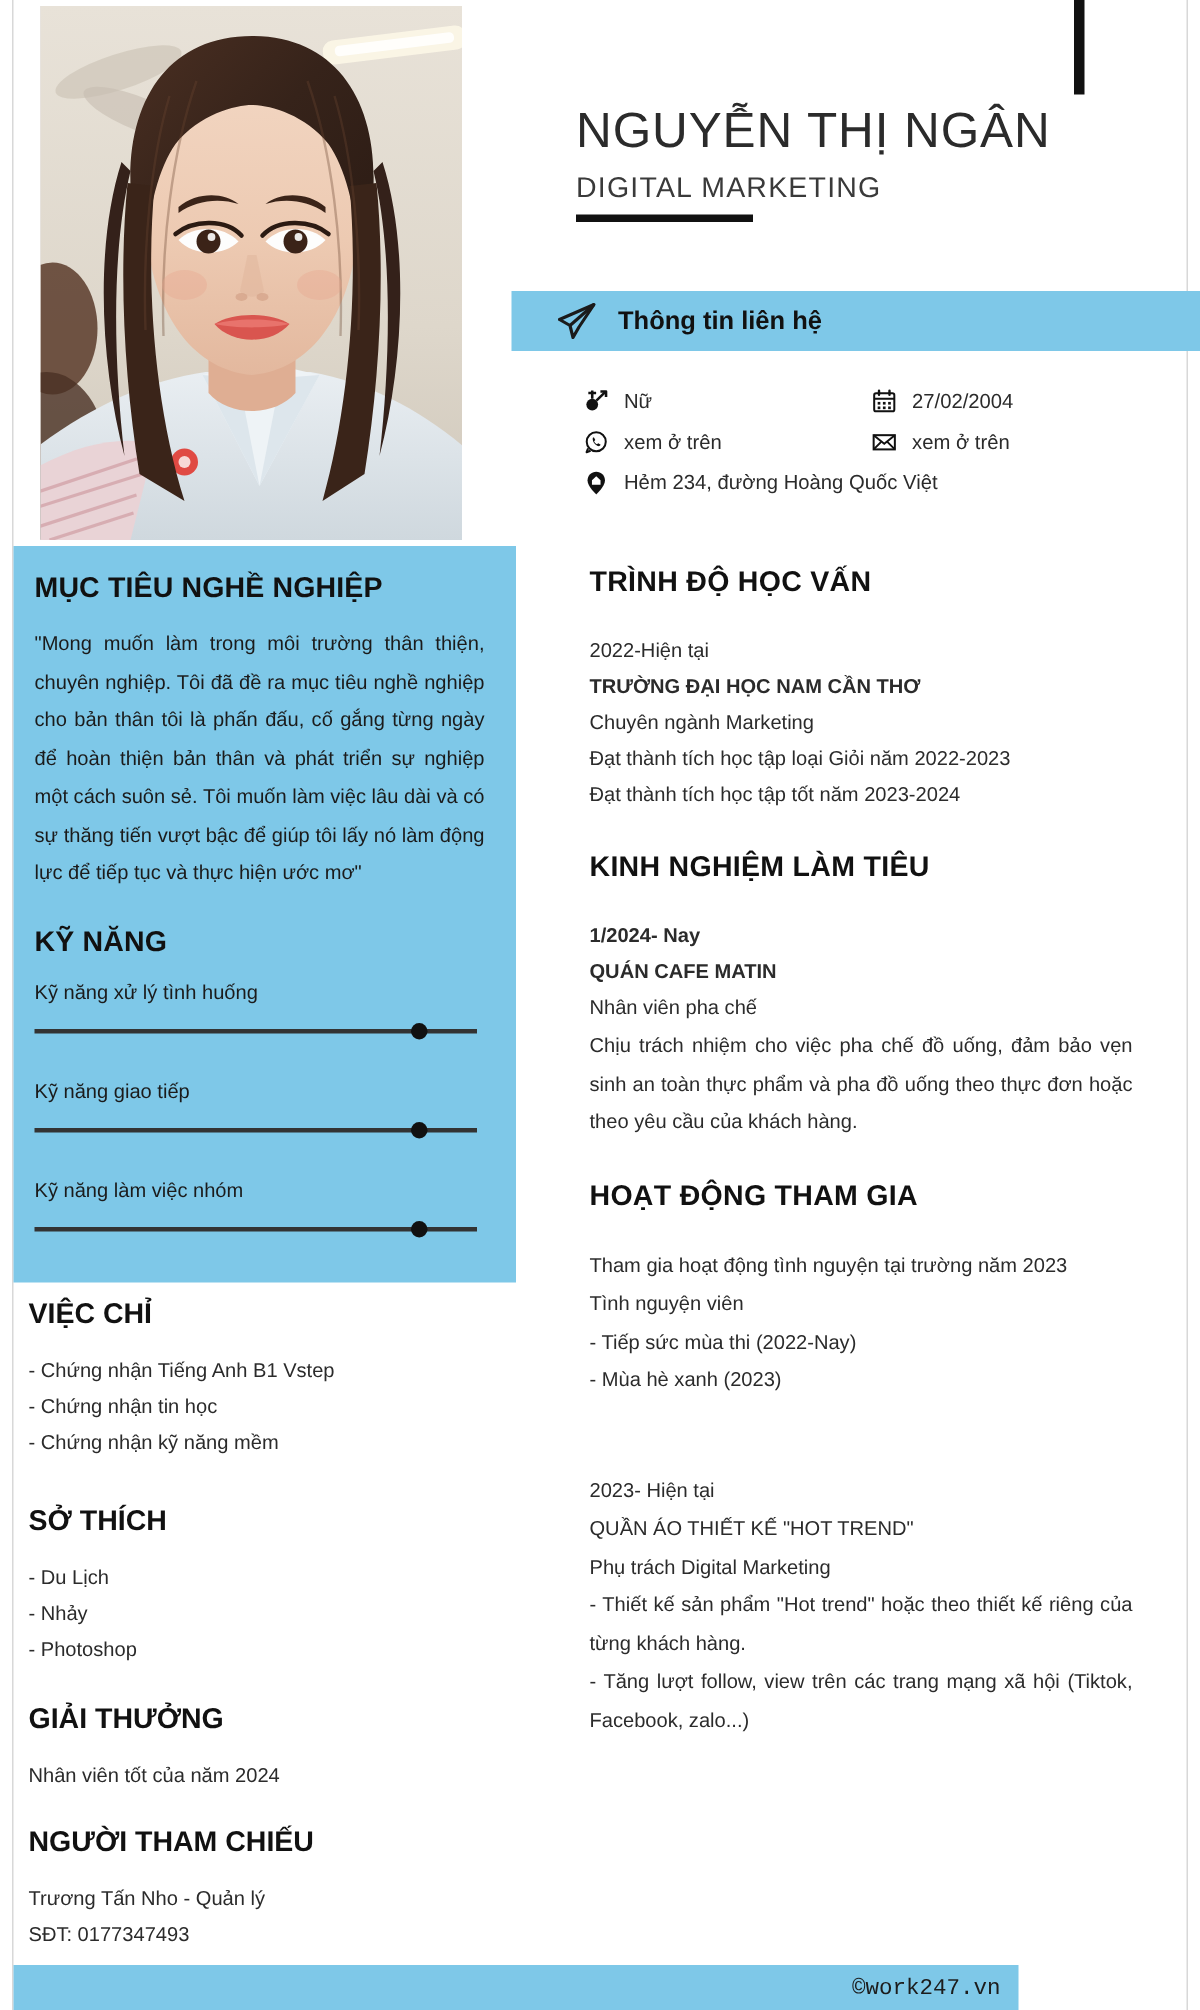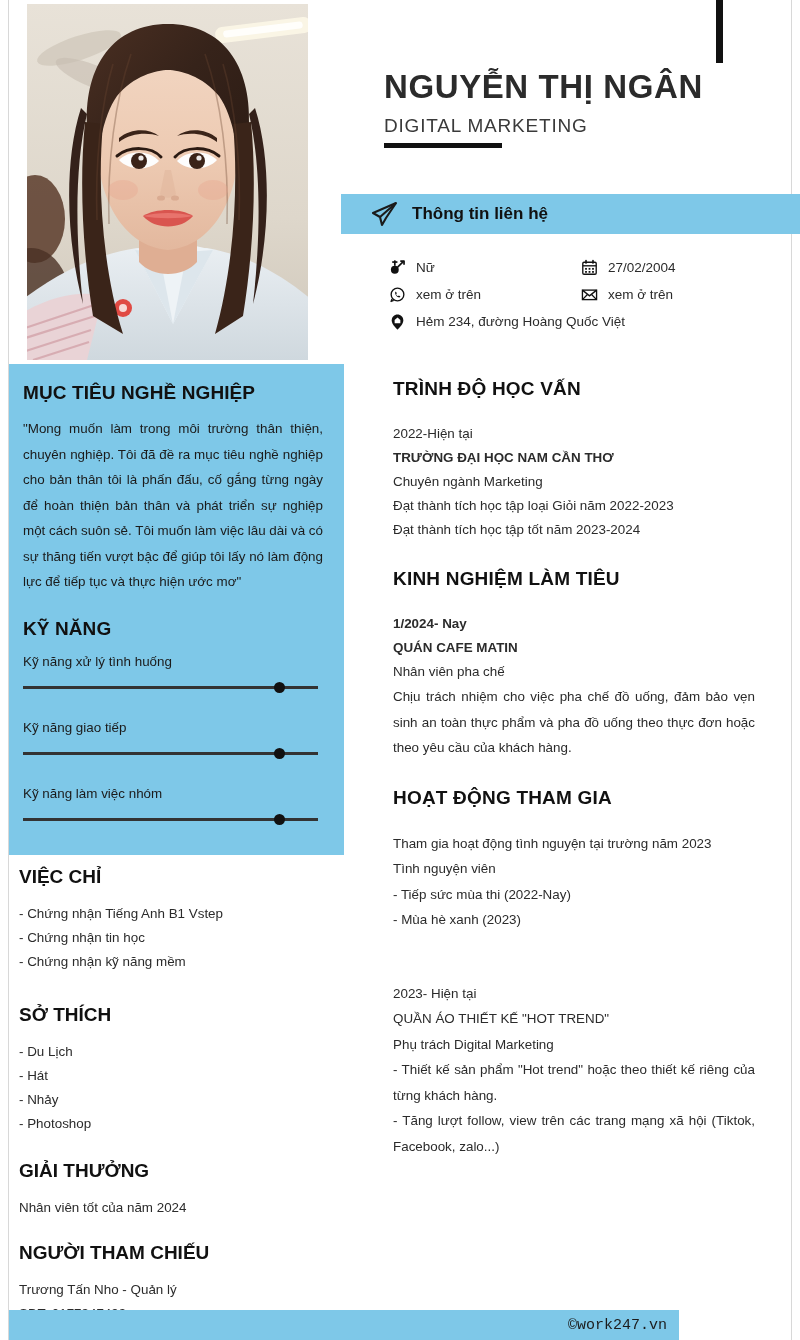--- a/index.html
+++ b/index.html
@@ -25,21 +25,21 @@
     overflow: hidden; background: #cfc8c0;
   }
   .photo-svg { display:block; width:281px; height:356px; }
 
   
   .vbar { position:absolute; left:716px; top:0; width:7px; height:63px; background:#111; }
 
   
   .name {
     position: absolute; left: 384px; top: 68px; width: 400px;
-    font-size: 33px; letter-spacing: 0.6px; color: #2b2b2b; font-weight: 700;
+    font-size: 33px; letter-spacing: 0.6px; color: #2b2b2b; font-weight: 400;
     white-space: nowrap;
   }
   .role {
     position: absolute; left: 384px; top: 115px;
     font-size: 19px; letter-spacing: 0.8px; color: #3a3a3a; font-weight: 400;
   }
   .role-rule {
     position: absolute; left: 384px; top: 143px;
     width: 118px; height: 5px; background: #111;
   }
@@ -333,21 +333,20 @@
 
   <div class="left-lower">
     <div class="l-h">VIỆC CHỈ</div>
     <div class="l-li">- Chứng nhận Tiếng Anh B1 Vstep</div>
     <div class="l-li">- Chứng nhận tin học</div>
     <div class="l-li">- Chứng nhận kỹ năng mềm</div>
 
     <div class="gap-a"></div>
     <div class="l-h">SỞ THÍCH</div>
     <div class="l-li">- Du Lịch</div>
-    <div class="l-li">- Hát</div>
     <div class="l-li">- Nhảy</div>
     <div class="l-li">- Photoshop</div>
 
     <div class="gap-b"></div>
     <div class="l-h">GIẢI THƯỞNG</div>
     <div class="l-li">Nhân viên tốt của năm 2024</div>
 
     <div class="gap-c"></div>
     <div class="l-h">NGƯỜI THAM CHIẾU</div>
     <div class="l-li">Trương Tấn Nho - Quản lý</div>

